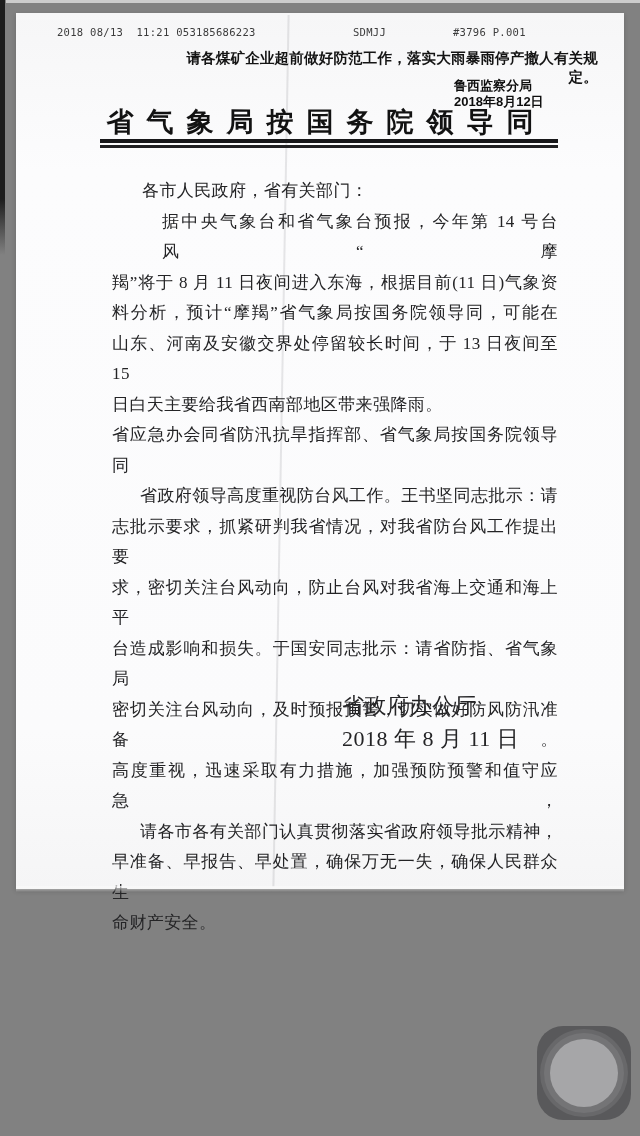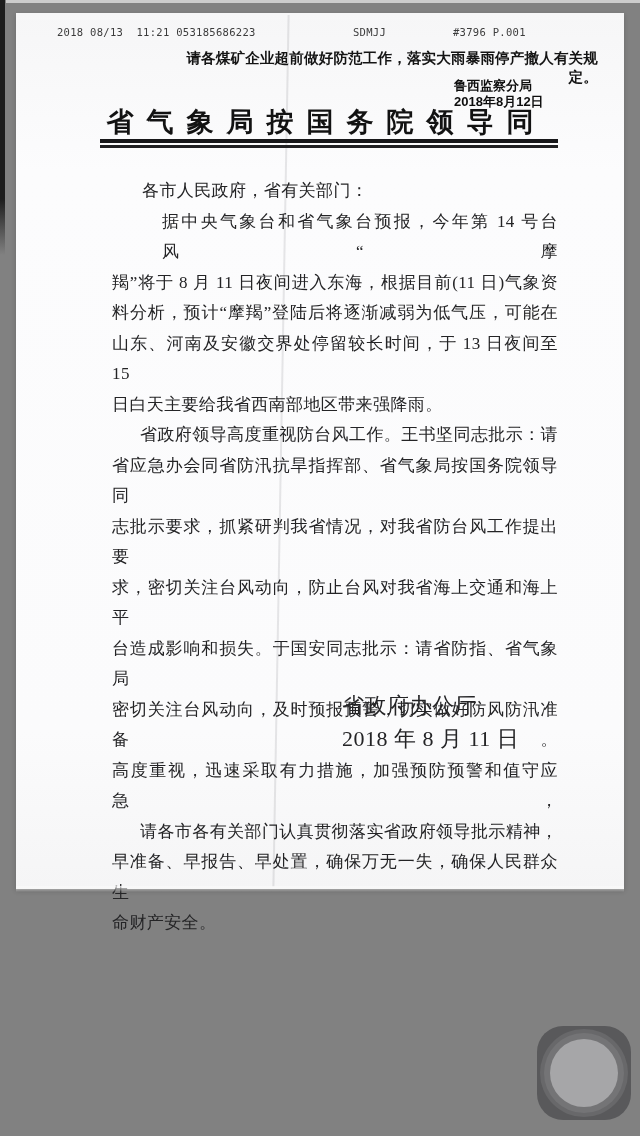--- a/index.html
+++ b/index.html
@@ -77,25 +77,25 @@
   <div class="lh-title">省气象局按国务院领导同</div>
   <div class="rule">
     <div class="r1"></div>
       <div class="r2"></div>
   </div>
 
   <div class="bodytxt">
     <div class="bl-end ind-sal">各市人民政府，省有关部门：</div>
     <div class="bl ind-a">据中央气象台和省气象台预报，今年第 14 号台风“摩</div>
     <div class="bl">羯”将于 8 月 11 日夜间进入东海，根据目前(11 日)气象资</div>
-    <div class="bl">料分析，预计“摩羯”登陆后将逐渐减弱为低气压，可能在</div>
+    <div class="bl">料分析，预计“摩羯”省气象局按国务院领导同，可能在</div>
     <div class="bl">山东、河南及安徽交界处停留较长时间，于 13 日夜间至 15</div>
     <div class="bl-end">日白天主要给我省西南部地区带来强降雨。</div>
+    <div class="bl">省应急办会同省防汛抗旱指挥部、省气象局按国务院领导同</div>
     <div class="bl ind-b">省政府领导高度重视防台风工作。王书坚同志批示：请</div>
-    <div class="bl">省应急办会同省防汛抗旱指挥部、省气象局按国务院领导同</div>
     <div class="bl">志批示要求，抓紧研判我省情况，对我省防台风工作提出要</div>
     <div class="bl">求，密切关注台风动向，防止台风对我省海上交通和海上平</div>
     <div class="bl">台造成影响和损失。于国安同志批示：请省防指、省气象局</div>
     <div class="bl">密切关注台风动向，及时预报预警，切实做好防风防汛准备。</div>
     <div class="bl">高度重视，迅速采取有力措施，加强预防预警和值守应急，</div>
     <div class="bl ind-b">请各市各有关部门认真贯彻落实省政府领导批示精神，</div>
     <div class="bl">早准备、早报告、早处置，确保万无一失，确保人民群众生</div>
     <div class="bl-end">命财产安全。</div>
   </div>
 

